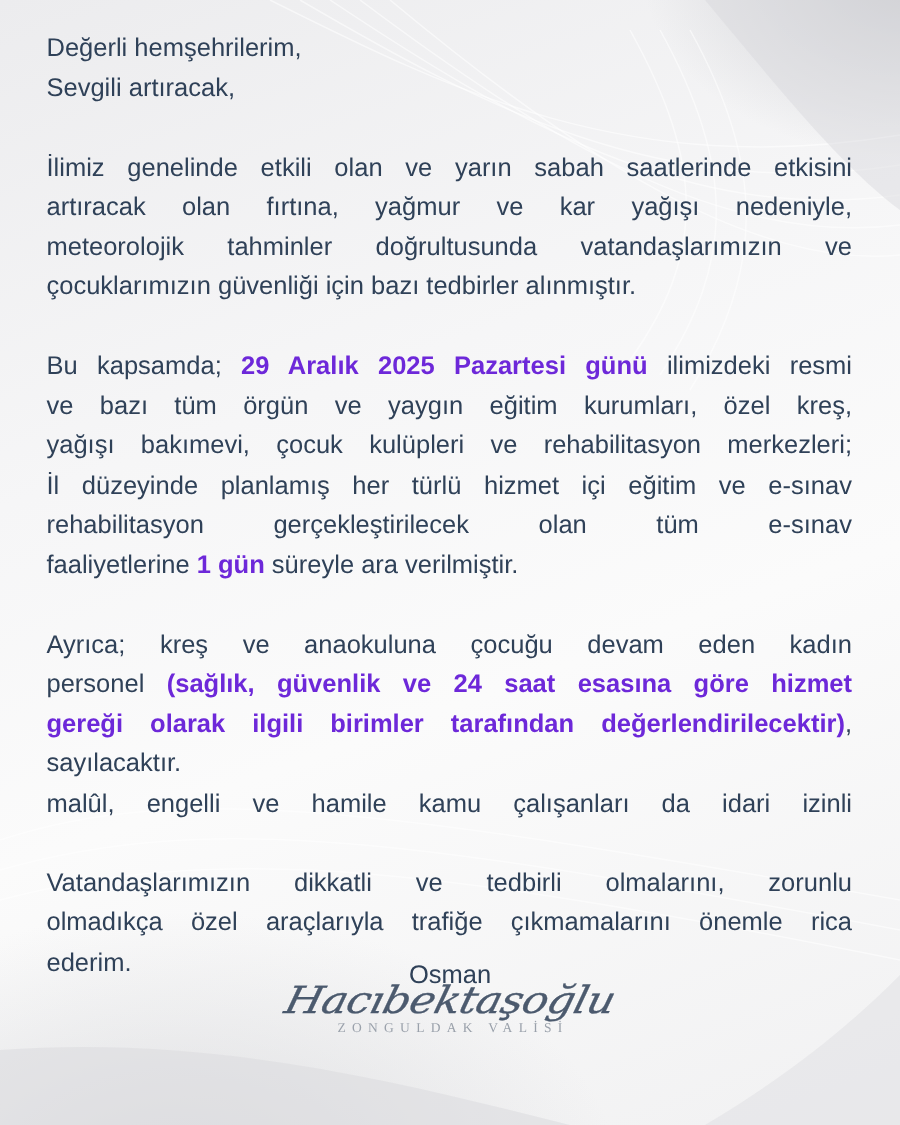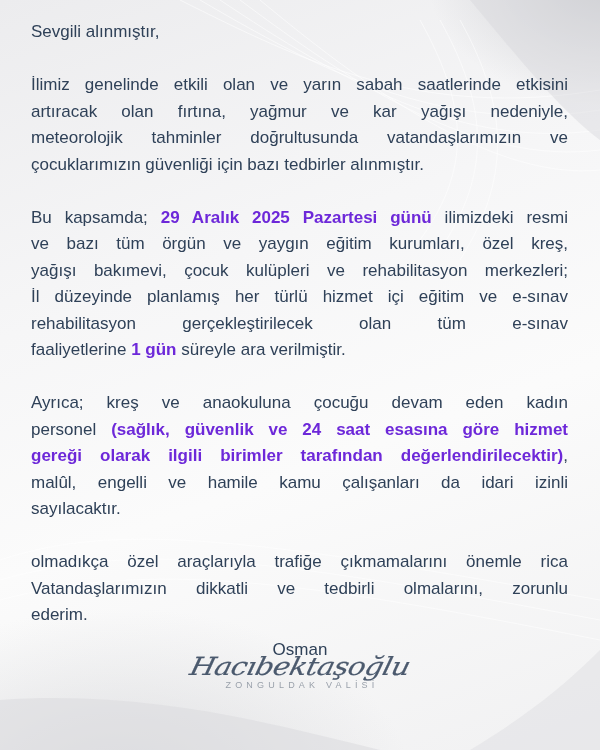--- a/index.html
+++ b/index.html
@@ -85,20 +85,21 @@
     -webkit-text-stroke: 0.2px #3a4a60;
     opacity: 0.9;
   }
   .sig-title {
     display: block;
     font-size: 9px;
     letter-spacing: 4.2px;
     color: #9aa1ab;
     margin-top: 0px;
     padding-left: 4px;
+    font-family: Liberation Serif, serif;
   }
 </style>
 </head>
 <body>
 
 <div class="bg">
   <svg width="600" height="750" viewBox="0 0 600 750">
     <g fill="none" stroke="#ffffff" stroke-opacity="0.55" stroke-width="1">
       <path d="M180 0 C 300 60, 420 120, 600 90"></path>
       <path d="M200 0 C 320 70, 440 135, 600 110"></path>
@@ -113,46 +114,47 @@
       <path d="M0 600 C 150 560, 300 580, 600 640"></path>
     </g>
     <path d="M0 700 C 140 690, 260 720, 380 750 L 0 750 Z" fill="#dcdcdf" fill-opacity="0.6"></path>
     <path d="M600 650 C 560 690, 520 720, 470 750 L 600 750 Z" fill="#e4e4e7" fill-opacity="0.7"></path>
     <path d="M600 0 L 600 140 C 560 110, 520 60, 470 0 Z" fill="#d6d7db" fill-opacity="0.45"></path>
   </svg>
 </div>
 
 <div class="letter" id="letter">
     <p class="para greeting">
-      <span class="line last"><span class="seg">Sevgili alınmıştır,</span></span>
+      <span class="line"><span class="seg">Değerli hemşehrilerim,</span></span>
+      <span class="line last"><span class="seg">Sevgili artıracak,</span></span>
     </p>
     <p class="para body">
       <span class="line"><span class="seg">İlimiz genelinde etkili olan ve yarın sabah saatlerinde etkisini</span></span>
       <span class="line"><span class="seg">artıracak olan fırtına, yağmur ve kar yağışı  nedeniyle,</span></span>
       <span class="line"><span class="seg">meteorolojik tahminler doğrultusunda vatandaşlarımızın ve</span></span>
       <span class="line last"><span class="seg">çocuklarımızın güvenliği için bazı tedbirler alınmıştır.</span></span>
     </p>
     <p class="para body">
       <span class="line"><span class="seg">Bu kapsamda; </span><span class="seg bold">29 Aralık 2025 Pazartesi günü</span><span class="seg"> ilimizdeki resmi</span></span>
       <span class="line"><span class="seg">ve bazı tüm örgün ve yaygın eğitim kurumları, özel kreş,</span></span>
       <span class="line"><span class="seg">yağışı bakımevi, çocuk kulüpleri ve rehabilitasyon merkezleri;</span></span>
       <span class="line"><span class="seg">İl düzeyinde planlamış her türlü hizmet içi eğitim ve e-sınav</span></span>
       <span class="line"><span class="seg">rehabilitasyon gerçekleştirilecek olan tüm e-sınav</span></span>
       <span class="line last"><span class="seg">faaliyetlerine </span><span class="seg bold">1 gün</span><span class="seg"> süreyle ara verilmiştir.</span></span>
     </p>
     <p class="para body">
       <span class="line"><span class="seg">Ayrıca; kreş ve anaokuluna çocuğu devam eden kadın</span></span>
       <span class="line"><span class="seg">personel </span><span class="seg bold">(sağlık, güvenlik ve 24 saat esasına göre hizmet</span></span>
       <span class="line"><span class="seg bold">gereği olarak ilgili birimler tarafından değerlendirilecektir)</span><span class="seg">,</span></span>
+      <span class="line last"><span class="seg">sayılacaktır.</span></span>
       <span class="line"><span class="seg">malûl, engelli ve hamile kamu çalışanları da idari izinli</span></span>
-      <span class="line last"><span class="seg">sayılacaktır.</span></span>
     </p>
     <p class="para body">
+      <span class="line"><span class="seg">Vatandaşlarımızın dikkatli ve tedbirli olmalarını, zorunlu</span></span>
       <span class="line"><span class="seg">olmadıkça özel araçlarıyla trafiğe çıkmamalarını önemle rica</span></span>
-      <span class="line"><span class="seg">Vatandaşlarımızın dikkatli ve tedbirli olmalarını, zorunlu</span></span>
       <span class="line last"><span class="seg">ederim.</span></span>
     </p>
   </div>
 
 <div class="signature">
   <span class="sig-first">Osman</span>
   <span class="sig-cursive">Hacıbektaşoğlu</span>
   <span class="sig-title">ZONGULDAK VALİSİ</span>
 </div>
 

